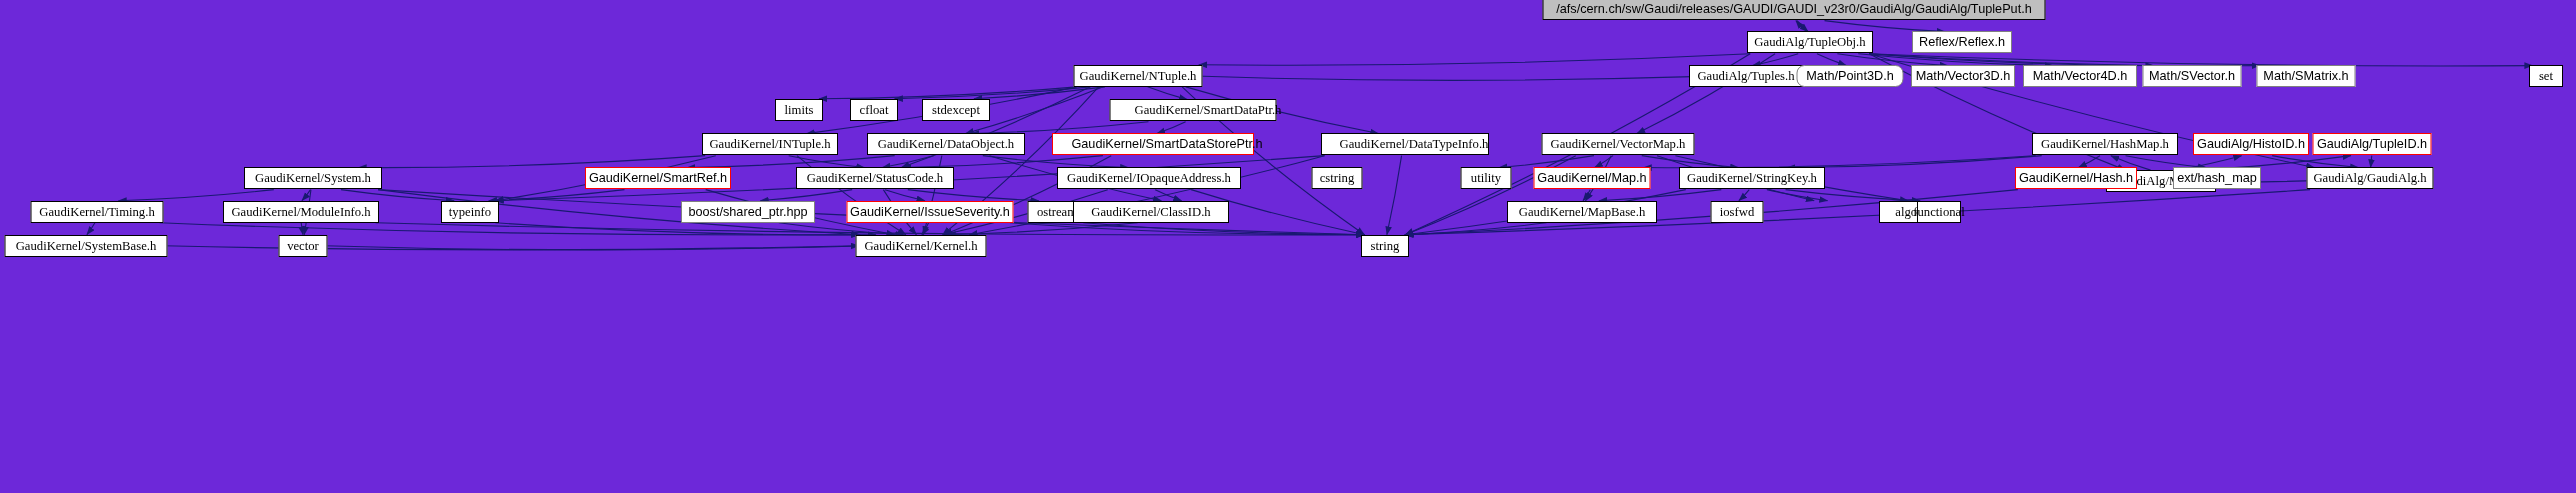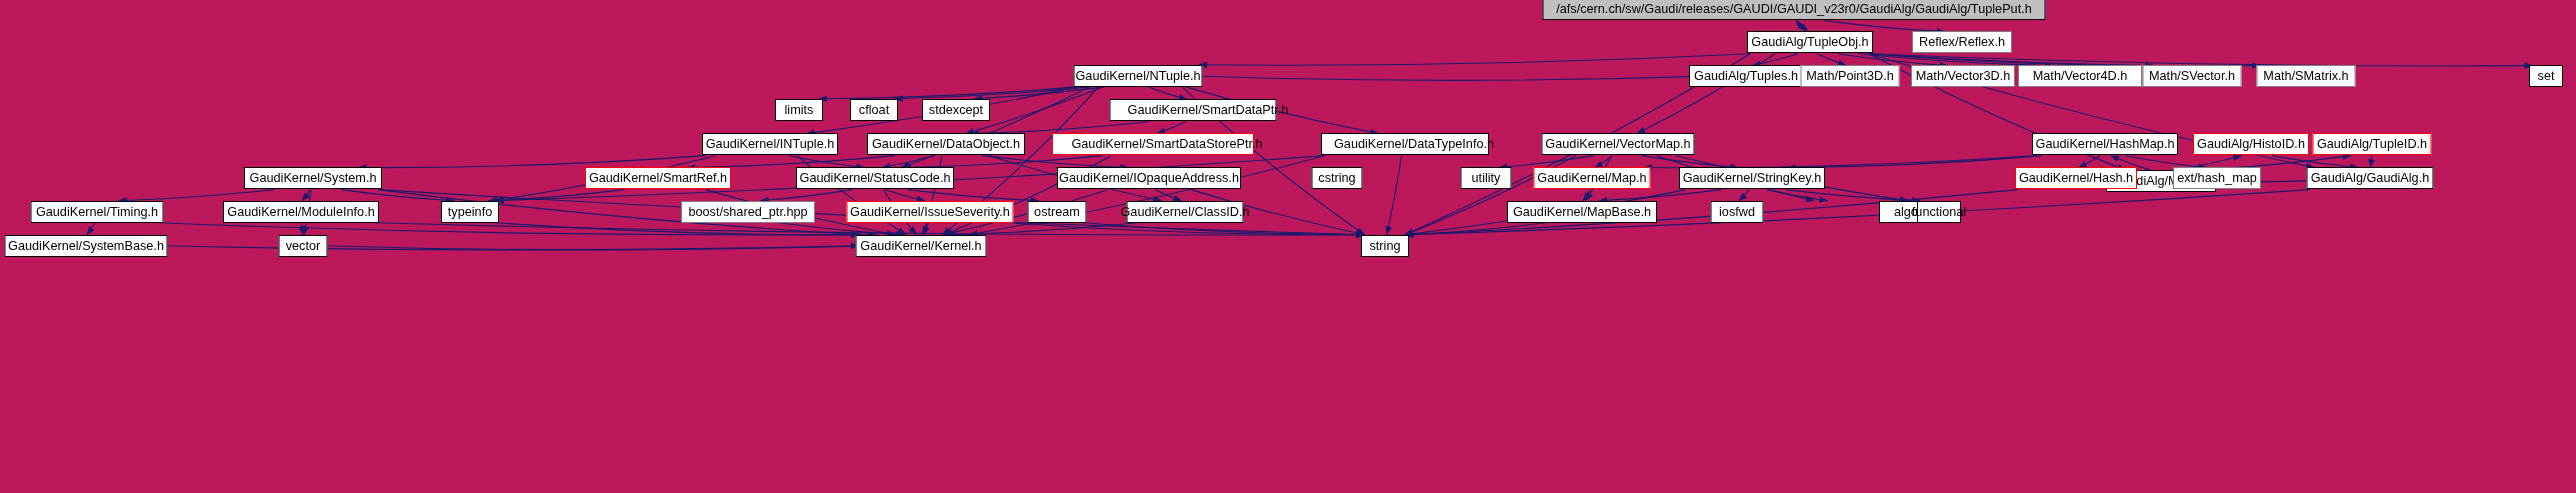--- a/index.html
+++ b/index.html
@@ -1,20 +1,20 @@
 <!DOCTYPE html>
 <html style="font-size:13.6px"><head>
 <meta charset="utf-8">
 <style>
   html,body{margin:0;padding:0;background:#ffffff;}
   #canvas{
     position:relative;
     width:2576px;
     height:494px;
-    background:#be185d;
+    background:#6d28d9;
     font-family:"Liberation Sans", sans-serif;
     overflow:hidden;
   }
   #edges{position:absolute;left:0;top:0;width:2576px;height:494px;}
   .node{
     position:absolute;
     box-sizing:border-box;
     display:flex;
     align-items:center;
     justify-content:center;
@@ -22,21 +22,21 @@
     border:0.8px solid #808080;
     color:#000000;
     font-size:12.7px;
     line-height:1;
     white-space:nowrap;
     height:22px;
     padding:0 6px;
     transform:translate(-50%,-50%);
     z-index:5;
   }
-  .node.b{border:0.8px solid #000000;}
+  .node.b{border:0.8px solid #000000;font-family:Liberation Serif, serif;}
   .node.r{border:0.8px solid #ff0000;}
   .node.root{
     background:#bfbfbf;
     border:0.8px solid #000000;
     font-size:12.7px;
   }
 </style>
 </head>
 <body>
 
@@ -154,27 +154,27 @@
       </div>
       <div class="node " style="left: 1962px; top: 42px; width: 100px;">
         <span>Reflex/Reflex.h</span>
       </div>
       <div class="node b" style="left: 1138px; top: 76px; width: 129px;">
         <span>GaudiKernel/NTuple.h</span>
       </div>
       <div class="node b" style="left: 1746px; top: 76px; width: 114px;">
         <span>GaudiAlg/Tuples.h</span>
       </div>
-      <div class="node " style="left: 1850px; top: 76px; width: 99px;">
+      <div class="node " style="left: 1850px; top: 76px; width: 107px; border-radius: 8px;">
         <span>Math/Point3D.h</span>
       </div>
       <div class="node " style="left: 1963px; top: 76px; width: 104px;">
         <span>Math/Vector3D.h</span>
       </div>
-      <div class="node " style="left: 2080px; top: 76px; width: 124px;">
+      <div class="node " style="left: 2080px; top: 76px; width: 114px;">
         <span>Math/Vector4D.h</span>
       </div>
       <div class="node " style="left: 2192px; top: 76px; width: 99px;">
         <span>Math/SVector.h</span>
       </div>
       <div class="node " style="left: 2306px; top: 76px; width: 99px;">
         <span>Math/SMatrix.h</span>
       </div>
       <div class="node b" style="left: 2546px; top: 76px; width: 34px;">
         <span>set</span>
@@ -262,21 +262,21 @@
       </div>
       <div class="node " style="left: 748px; top: 212px; width: 134px;">
         <span>boost/shared_ptr.hpp</span>
       </div>
       <div class="node r" style="left: 930px; top: 212px; width: 167px;">
         <span>GaudiKernel/IssueSeverity.h</span>
       </div>
       <div class="node b" style="left: 1057px; top: 212px; width: 59px;">
         <span>ostream</span>
       </div>
-      <div class="node b" style="left: 1185px; top: 212px; width: 117px;">
+      <div class="node b" style="left: 1151px; top: 212px; width: 156px;">
         <span>GaudiKernel/ClassID.h</span>
       </div>
       <div class="node b" style="left: 1582px; top: 212px; width: 150px;">
         <span>GaudiKernel/MapBase.h</span>
       </div>
       <div class="node b" style="left: 1737px; top: 212px; width: 53px;">
         <span>iosfwd</span>
       </div>
       <div class="node b" style="left: 1920px; top: 212px; width: 82px; text-align: center;">
         <span>algorithm</span>

